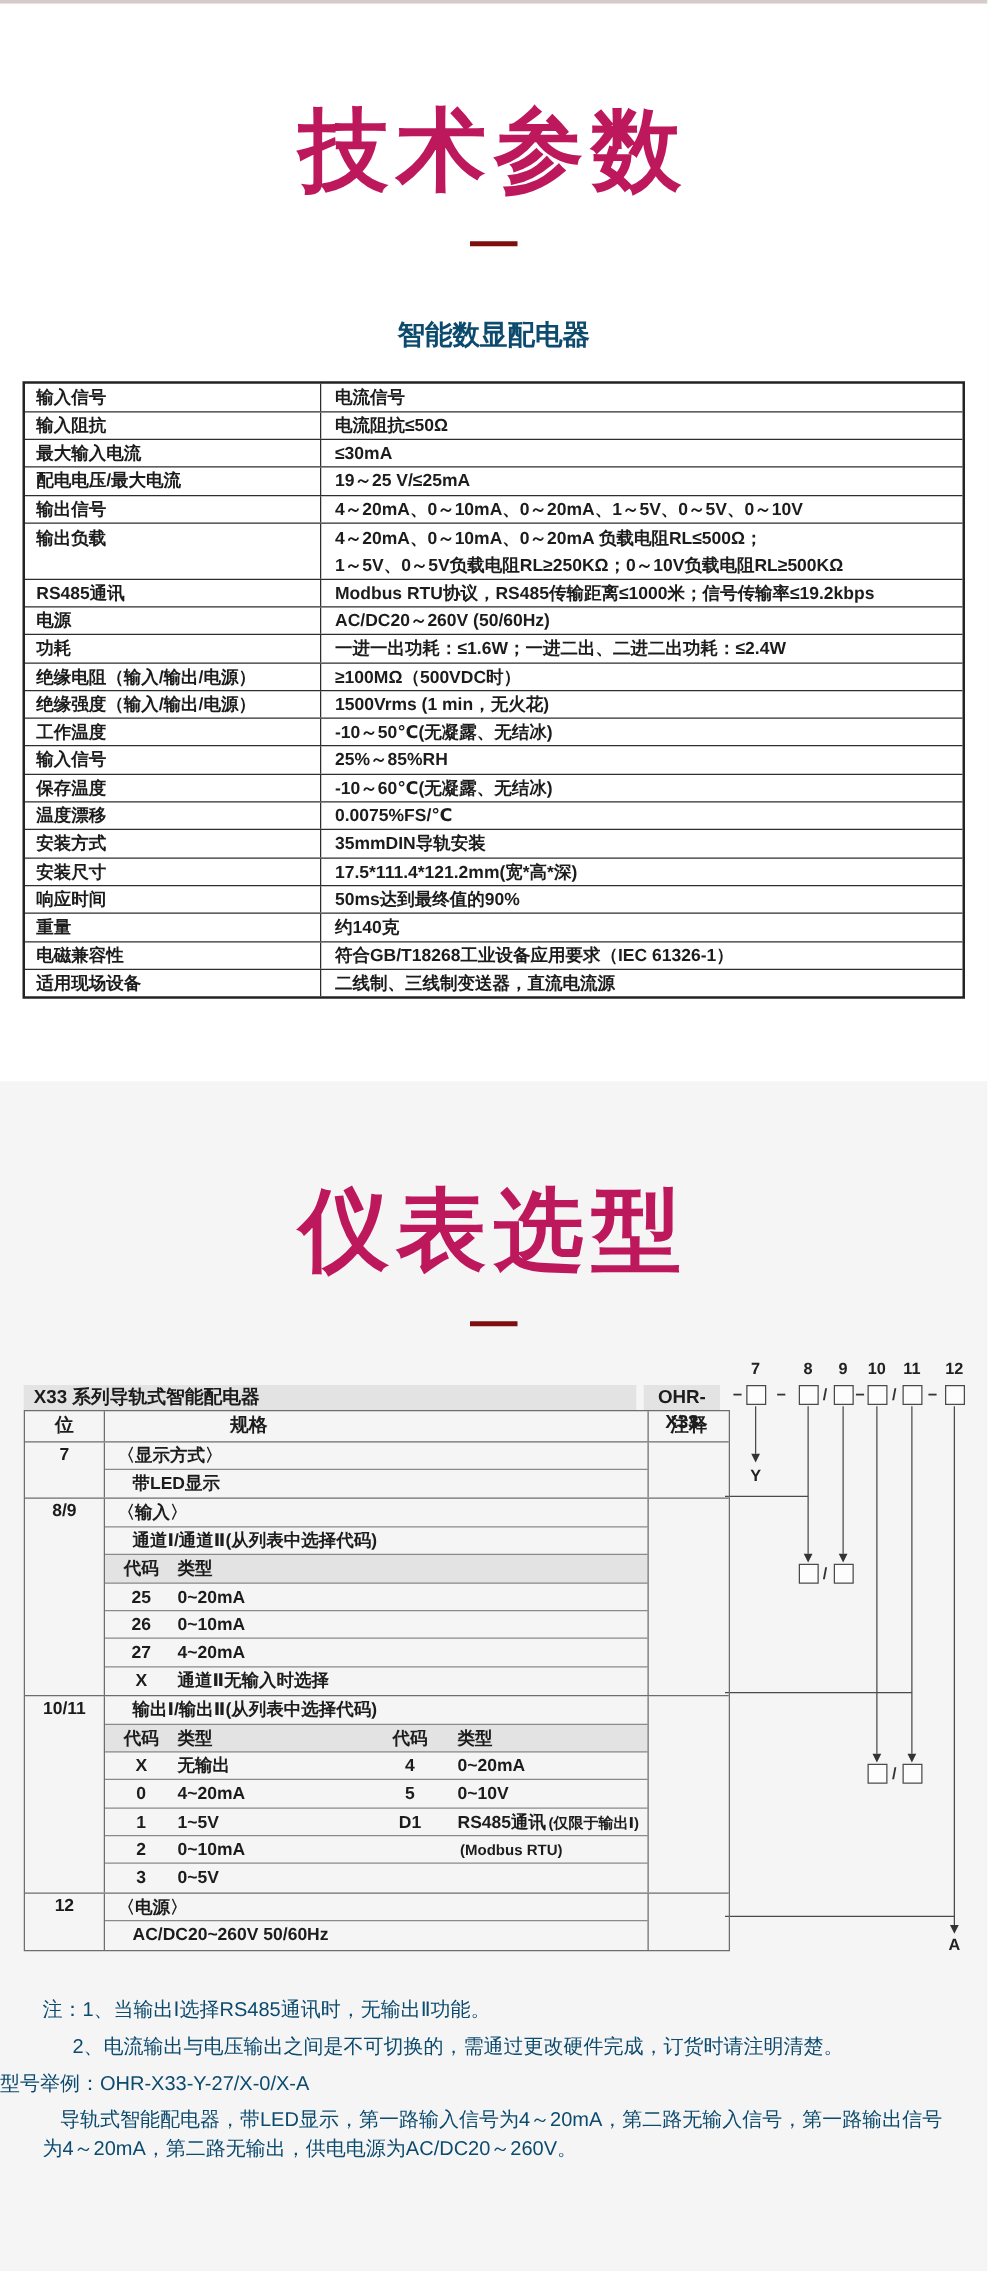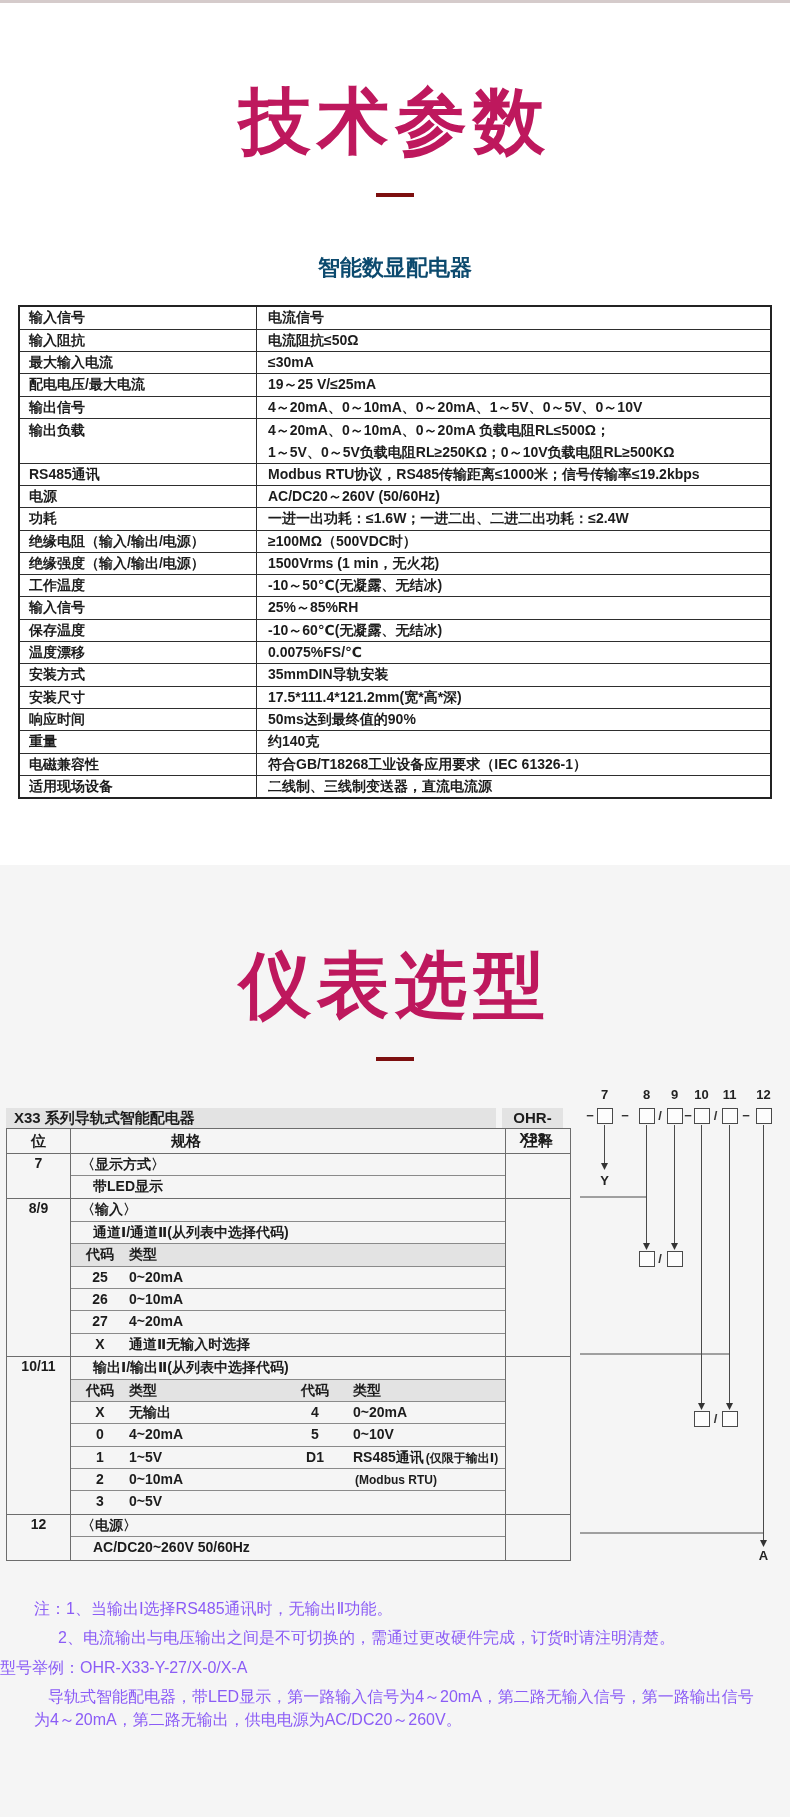--- a/index.html
+++ b/index.html
@@ -24,21 +24,21 @@
   .spec-label { width:237px; border-right:1px solid #2e2e2e; padding-left:9px;
                 overflow:hidden; white-space:nowrap; }
   .spec-value { flex:1; padding-left:11px; white-space:pre-line; overflow:hidden; }
 
   
   .select-section { height:952px; background:#f5f5f5; overflow:hidden; }
   .select-section .big-title { margin-top:74px; }
 
   .selection-area { position:relative; margin-top:24px; width:790px; height:500px; }
 
-  .sel-table { position:absolute; left:6px; top:23px; width:565px; font-size:14px; }
+  .sel-table { position:absolute; left:19px; top:23px; width:565px; font-size:14px; }
   .sel-titlebar { display:flex; height:20px; line-height:20px; font-weight:700; }
   .sel-titlebar .band-left { width:490px; background:#e3e3e3; padding-left:8px; font-size:15px; }
   .sel-titlebar .band-gap { width:6px; }
   .sel-titlebar .band-right { width:61px; background:#e3e3e3; text-align:center; font-size:15px; }
   .sel-body { border:1px solid #6d6d6d; background:transparent; }
   .sel-header { display:flex; height:24px; line-height:24px; font-weight:700; font-size:15px; }
   .sel-header .hc-pos { width:64px; text-align:center; border-right:1px solid #6d6d6d; }
   .sel-header .hc-spec { flex:1; padding-left:100px; }
   .sel-header .hc-note { width:65px; text-align:center; border-left:1px solid #6d6d6d; }
   .sel-section { display:flex; border-top:1px solid #6d6d6d; }
@@ -63,21 +63,21 @@
           font-size:13px; font-weight:600; color:#222; }
   .mbox { position:absolute; width:16px; height:16px; border:1px solid #4a4a4a; background:#fdfdfd; }
   .msep { position:absolute; top:23px; width:12px; height:16px; line-height:15px;
           text-align:center; font-size:13px; font-weight:600; color:#333; }
   .msep.pair { top:auto; }
   .mlabel { position:absolute; width:16px; text-align:center; font-size:13px;
             font-weight:600; color:#222; }
   .connector-svg { position:absolute; left:0; top:0; }
 
   
-  .notes { margin-top:12px; font-size:16px; font-weight:500; color:#8b5cf6; }
+  .notes { margin-top:12px; font-size:16px; font-weight:500; color:#0c4a6e; }
   .notes p { line-height:23px; }
   .note-1 { padding-left:34px; margin-top:4px; }
   .note-2 { padding-left:58px; margin-top:6px; }
   .note-example { margin-top:7px; }
   .note-desc { padding-left:34px; padding-right:22px; margin-top:6px;
                text-indent:14px; line-height:25px; }
 </style>
 </head>
 <body>
 

